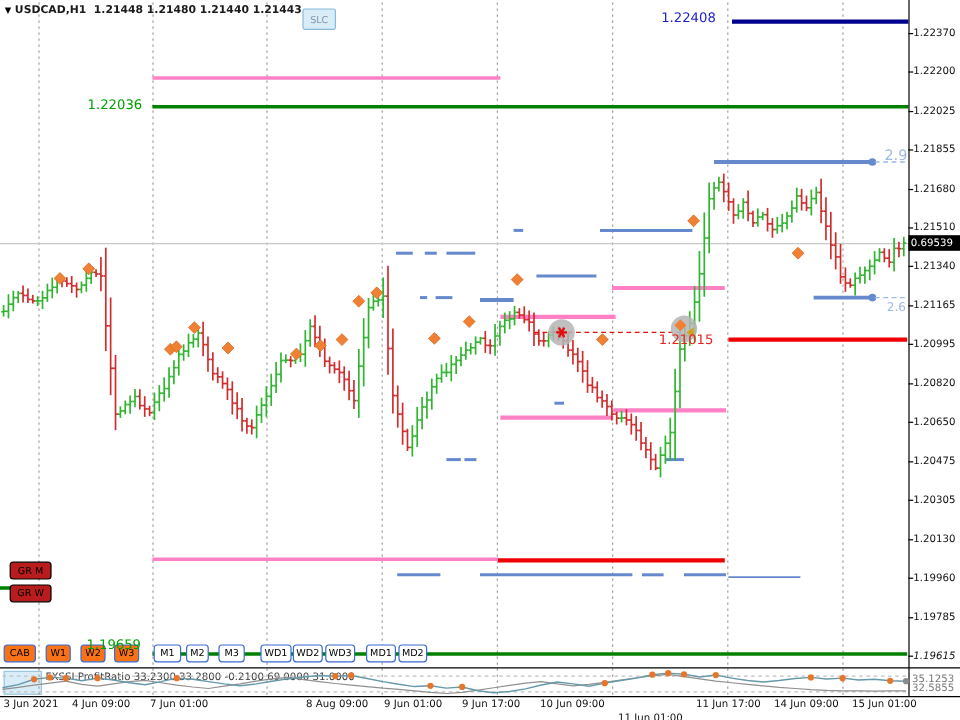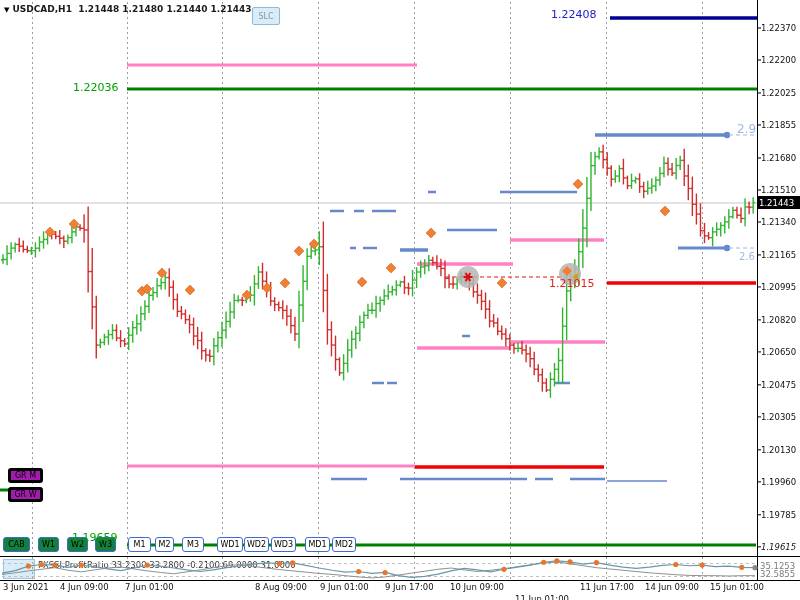--- a/index.html
+++ b/index.html
@@ -5,27 +5,27 @@
   html,body{margin:0;padding:0;background:#fff;}
   #app{position:relative;width:800px;height:600px;background:#ffffff;overflow:hidden;
        font-family:"DejaVu Sans",sans-serif;}
   #cv{position:absolute;left:0;top:0;z-index:2;}
   .chart-title{position:absolute;left:4px;top:4px;font-size:9px;font-weight:bold;color:#1a1a1a;
        z-index:4;white-space:nowrap;}
   .chart-title .tri{font-size:7px;margin-right:3px;color:#000;}
   .slc-btn{position:absolute;left:252px;top:7px;width:28px;height:18px;background:#d9edf8;
        border:1px solid #8ab9d9;border-radius:2px;color:#8795a8;font-size:8px;
        display:flex;align-items:center;justify-content:center;z-index:4;box-sizing:border-box;}
-  .gr-btn{position:absolute;left:8px;width:35px;height:15px;background:#a21caf;border:3px solid #000000;
+  .gr-btn{position:absolute;left:8px;width:35px;height:15px;background:#b91c1c;border:1px solid #000000;
        border-radius:3px;color:#000;font-size:8px;display:flex;align-items:center;justify-content:center;
        z-index:4;box-sizing:border-box;}
   .tb-btn{position:absolute;top:537px;height:15px;border:1px solid #3a6bd0;border-radius:3px;
        color:#000;font-size:8px;display:flex;align-items:center;justify-content:center;z-index:4;
        box-sizing:border-box;background:#fff;}
-  .tb-gray{background:#15803d;}
+  .tb-gray{background:#f97316;}
   .lvl{position:absolute;font-size:11px;z-index:4;white-space:nowrap;}
   .pax{position:absolute;left:761px;font-size:8.5px;color:#111;z-index:4;white-space:nowrap;}
   .tax{position:absolute;top:582px;font-size:8.5px;color:#111;z-index:4;white-space:nowrap;}
   .cur-badge{position:absolute;left:757px;width:43px;height:13px;background:#000;color:#fff;
        font-size:8.5px;display:flex;align-items:center;padding-left:2px;z-index:5;box-sizing:border-box;}
   .ind-title{position:absolute;left:38px;top:560px;font-size:8.5px;color:#3a3a3a;z-index:1;white-space:nowrap;}
   .ind-box{position:absolute;left:3px;top:559px;width:32px;height:20px;background:#d9edf8;
        border:1px solid #9ec7dd;z-index:1;box-sizing:border-box;}
   .ind-val{position:absolute;left:760px;font-size:8.5px;color:#7a7a7a;z-index:4;white-space:nowrap;}
 </style>
@@ -762,21 +762,21 @@
       <span class="pax" style="top: 281.94px;">1.20995</span>
       <span class="pax" style="top: 314.896px;">1.20820</span>
       <span class="pax" style="top: 346.91px;">1.20650</span>
       <span class="pax" style="top: 379.866px;">1.20475</span>
       <span class="pax" style="top: 411.881px;">1.20305</span>
       <span class="pax" style="top: 444.837px;">1.20130</span>
       <span class="pax" style="top: 476.851px;">1.19960</span>
       <span class="pax" style="top: 509.807px;">1.19785</span>
       <span class="pax" style="top: 541.822px; font-style: italic;">1.19615</span>
     </div>
-  <div class="cur-badge" style="top:196px;">1.21443</div>
+  <div class="cur-badge" style="top:196px;">0.69539</div>
 
   <div id="time-axis">
       <span class="tax" style="left: 3px;">3 Jun 2021</span>
       <span class="tax" style="left: 60px;">4 Jun 09:00</span>
       <span class="tax" style="left: 125px;">7 Jun 01:00</span>
       <span class="tax" style="left: 190px; margin-top: 37px;">7 Jun 17:00</span>
       <span class="tax" style="left: 255px;">8 Aug 09:00</span>
       <span class="tax" style="left: 320px;">9 Jun 01:00</span>
       <span class="tax" style="left: 385px;">9 Jun 17:00</span>
       <span class="tax" style="left: 450px;">10 Jun 09:00</span>

